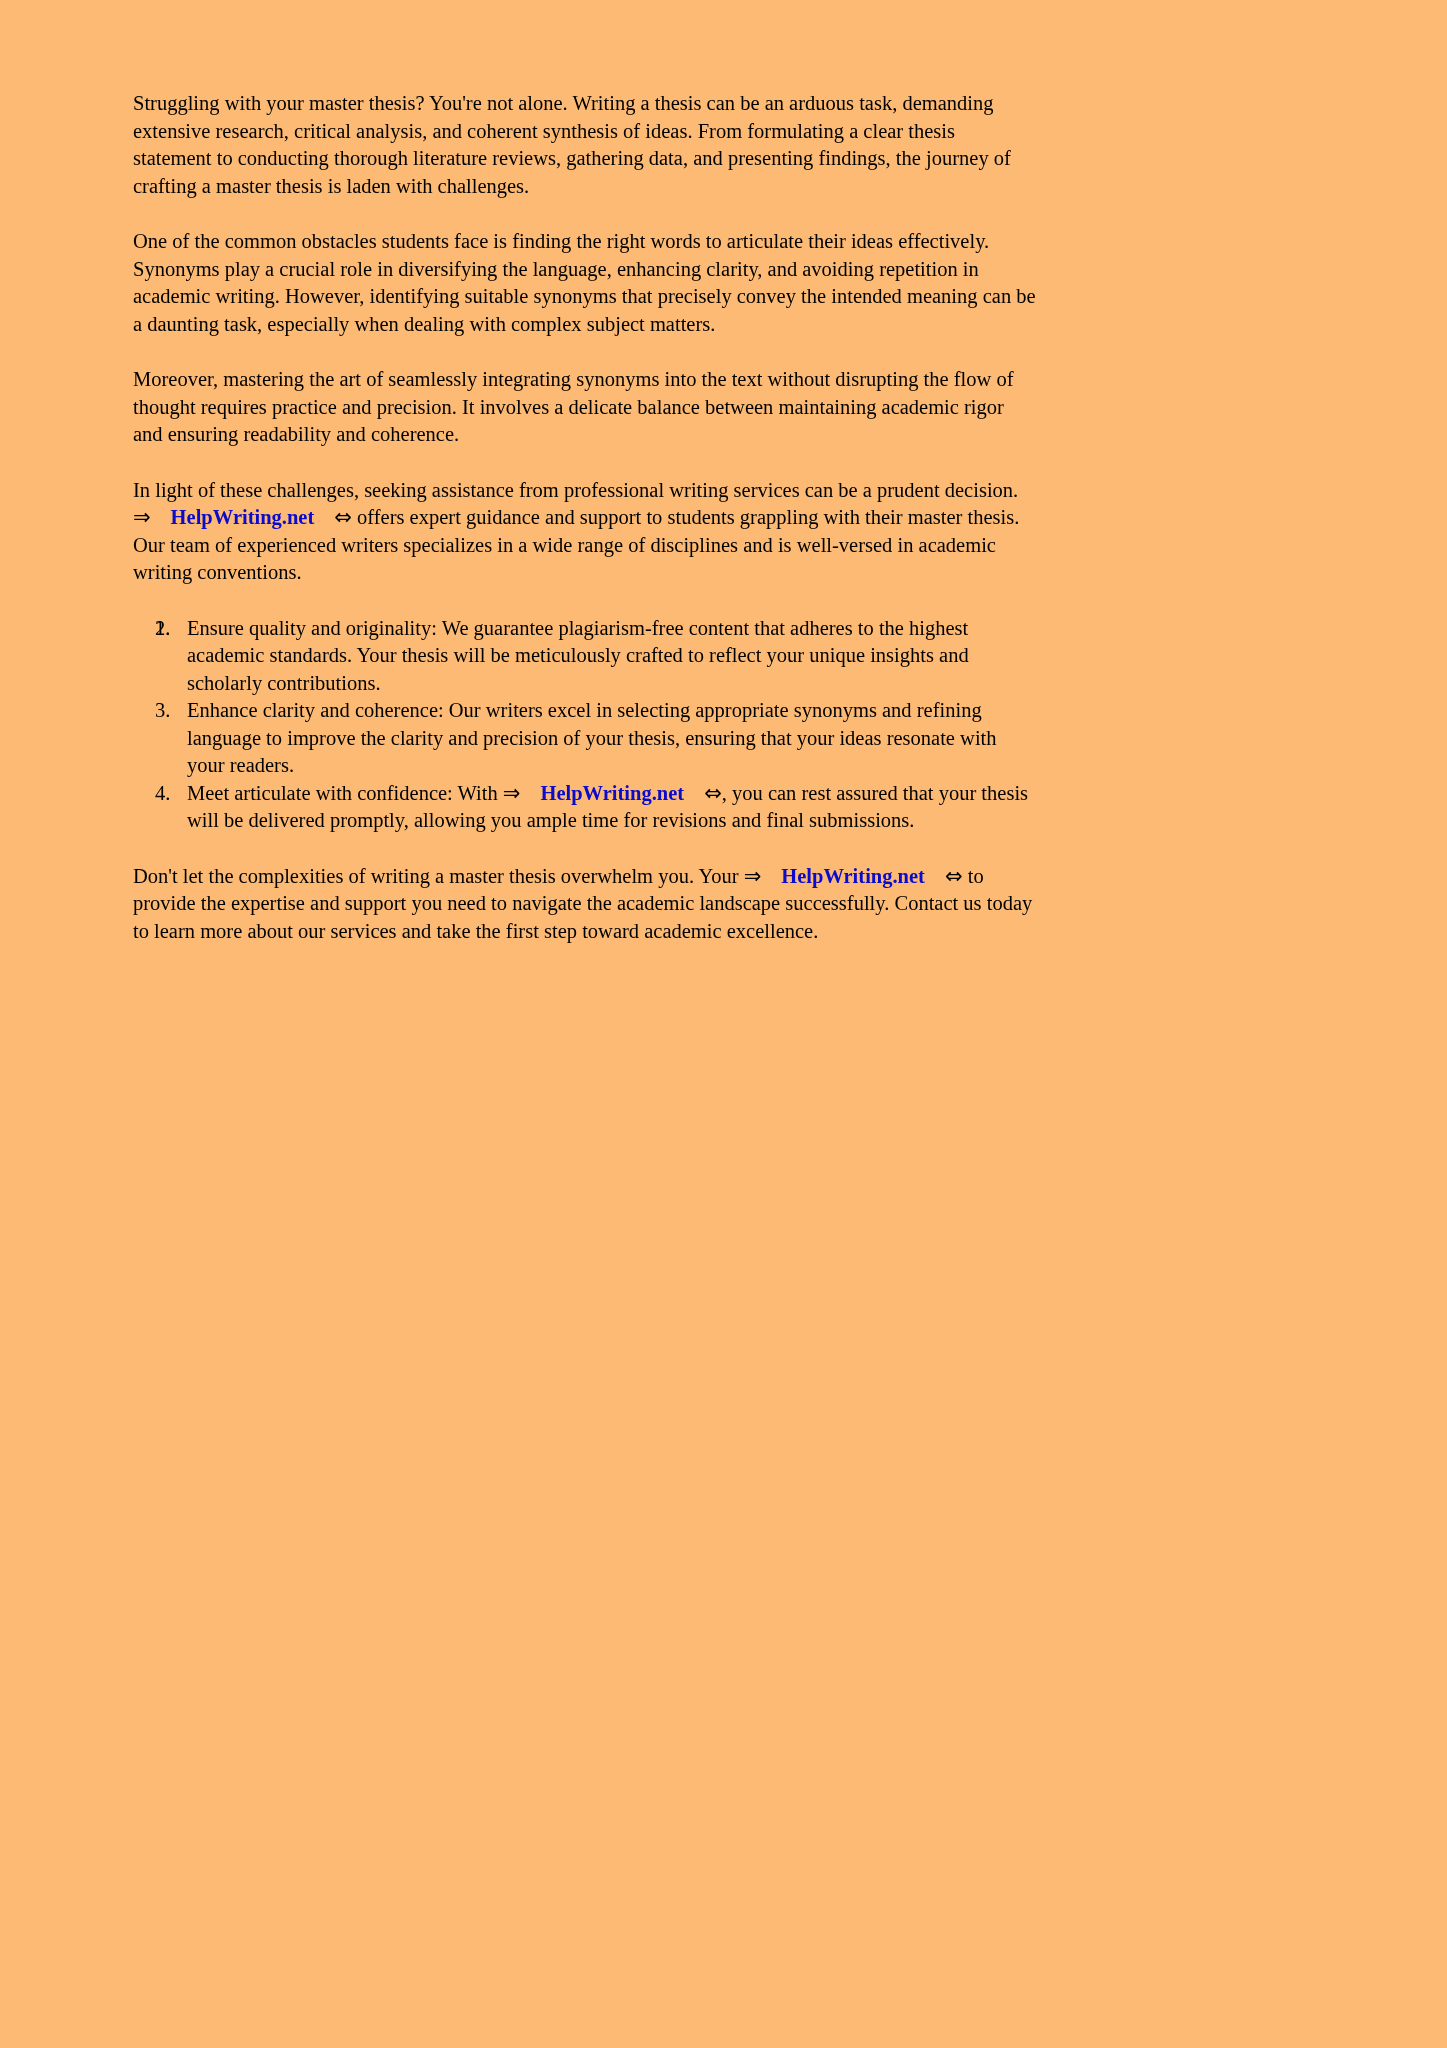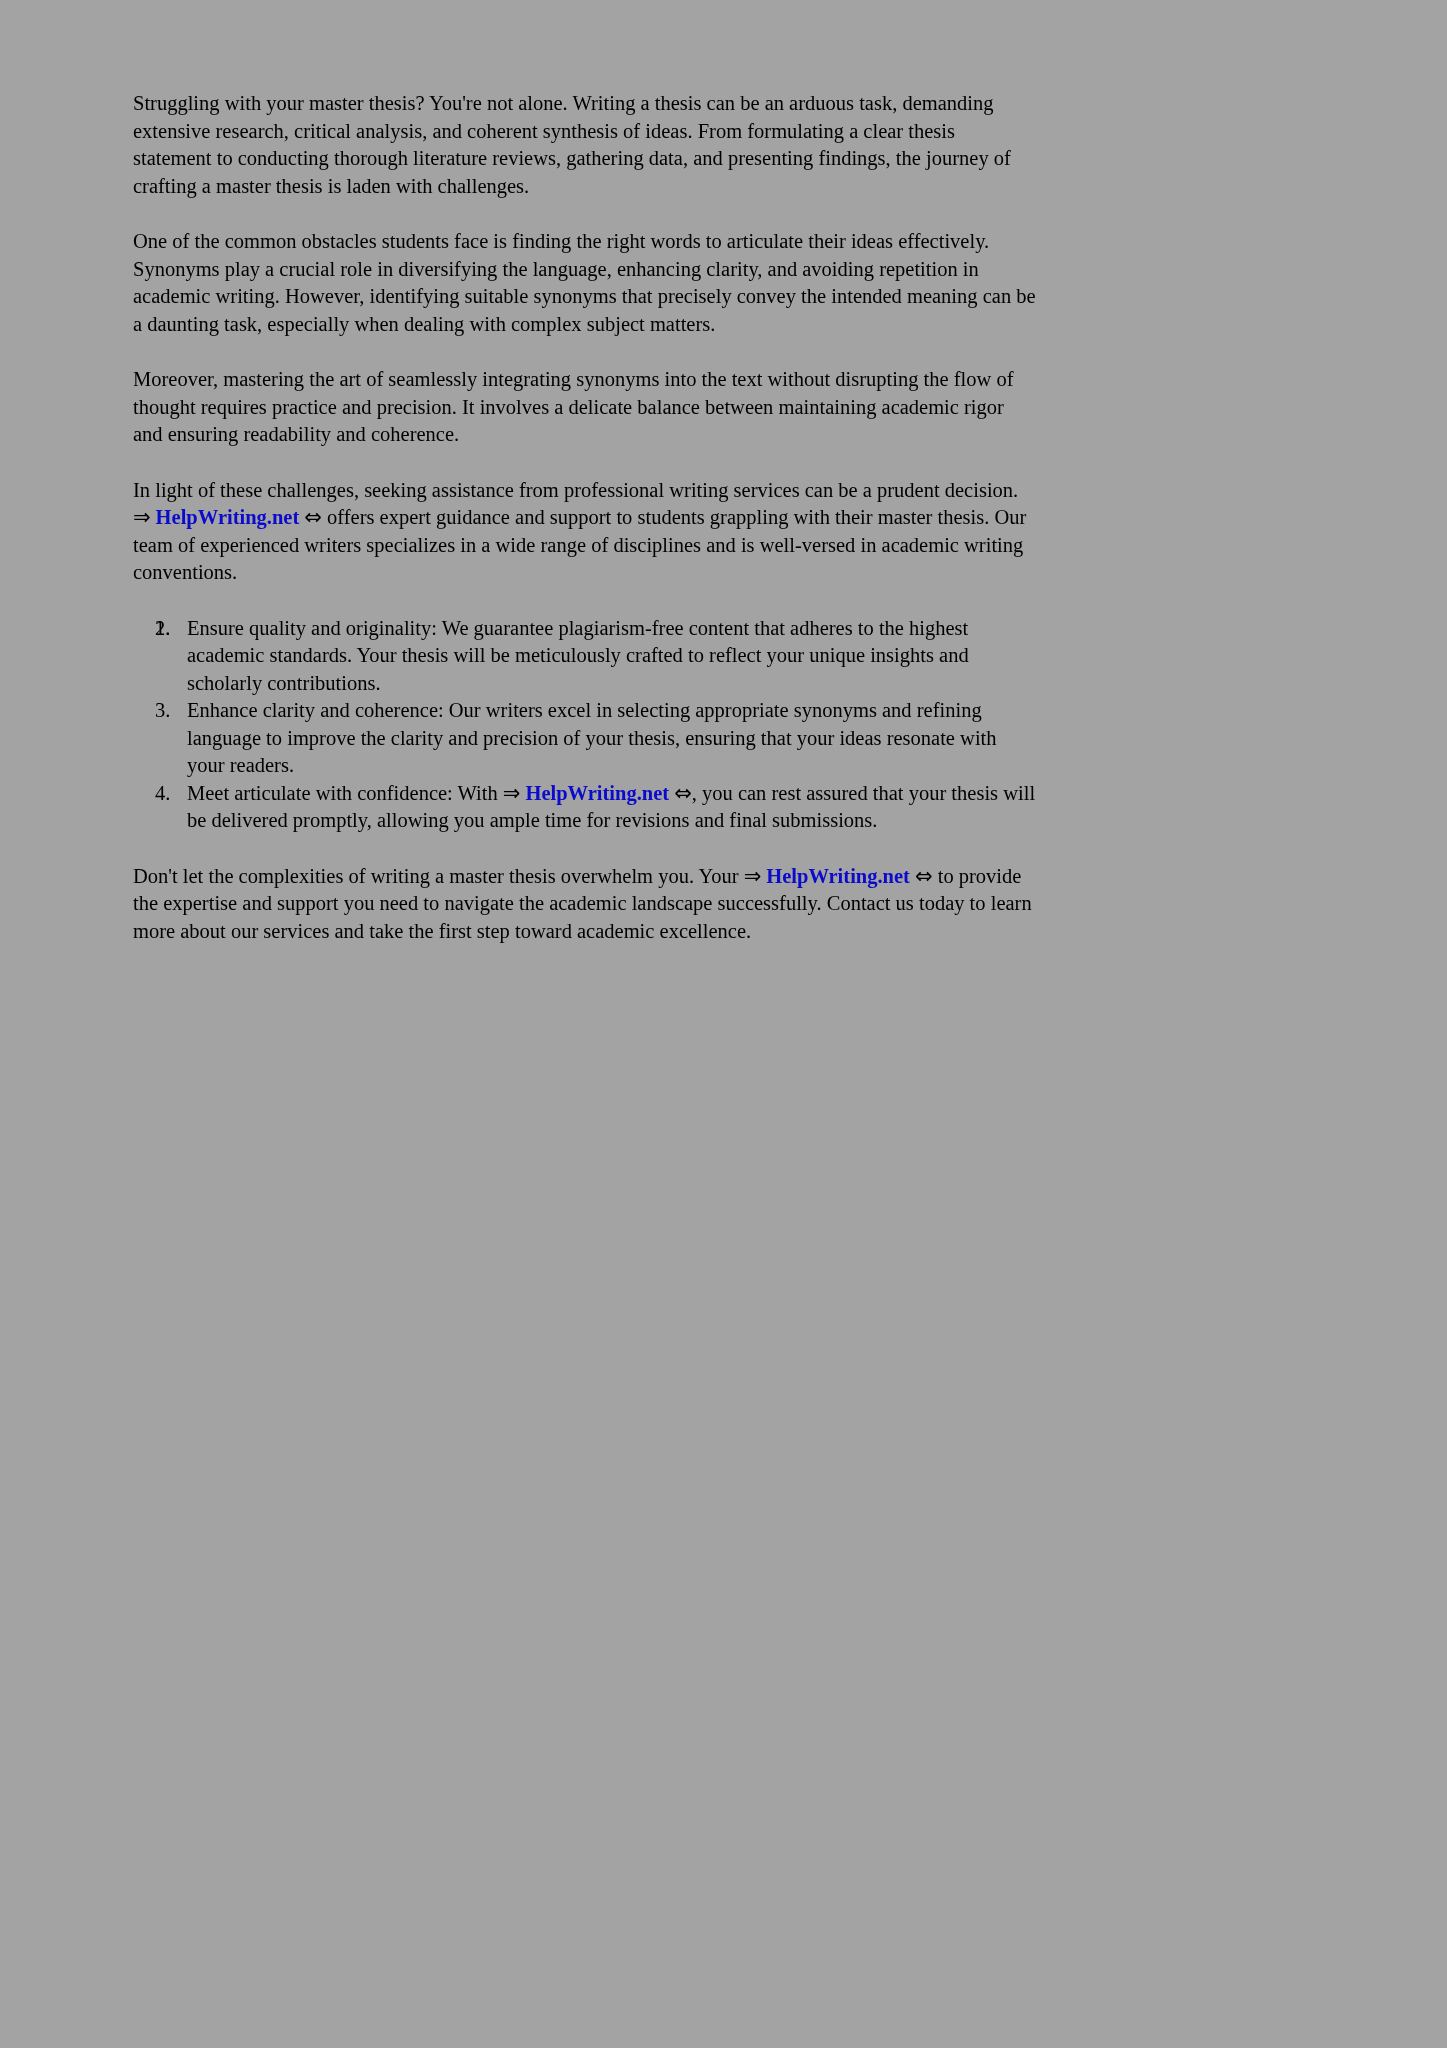--- a/index.html
+++ b/index.html
@@ -1,20 +1,20 @@
 <!DOCTYPE html>
 <html style="--link-color: #0b0bcc;"><head>
 <meta charset="utf-8">
 <style>
   html, body { margin:0; padding:0; background:#ffffff; }
   .page {
     position:relative;
     width:1447px;
     height:2048px;
-    background:#a3a3a3;
+    background:#fdba74;
     font-family:"Liberation Serif","DejaVu Serif",serif;
     font-size:20.5px;
     line-height:27.5px;
     color:#000000;
     overflow:hidden;
   }
   .content {
     position:absolute;
     left:133px;
     top:62px;
@@ -33,21 +33,21 @@
     top:0;
   }
   .arr {
     font-family:"DejaVu Sans","Liberation Sans",sans-serif;
     font-size:21px;
     color:#000000;
   }
   .hw-link {
     color:var(--link-color,#0000cc);
     font-weight:bold;
-    margin:0 5px;
+    margin:0 20px;
     text-decoration:none;
     cursor:pointer;
   }
 </style>
 </head>
 <body>
 
 <div class="page">
   <div class="content">
 

